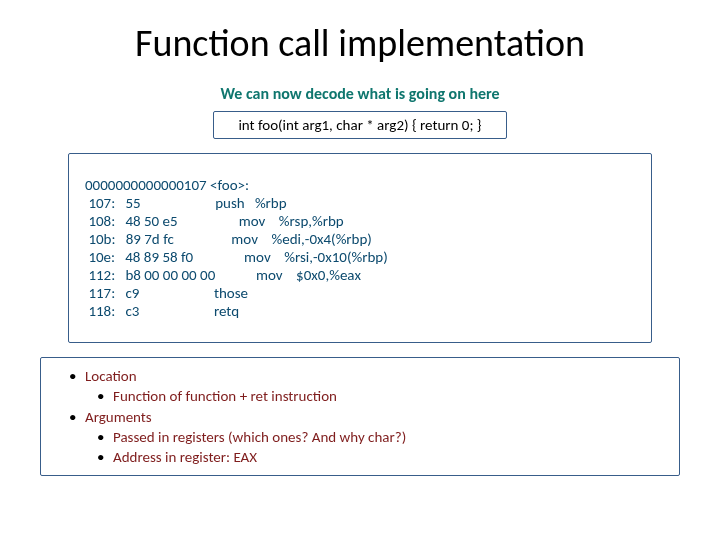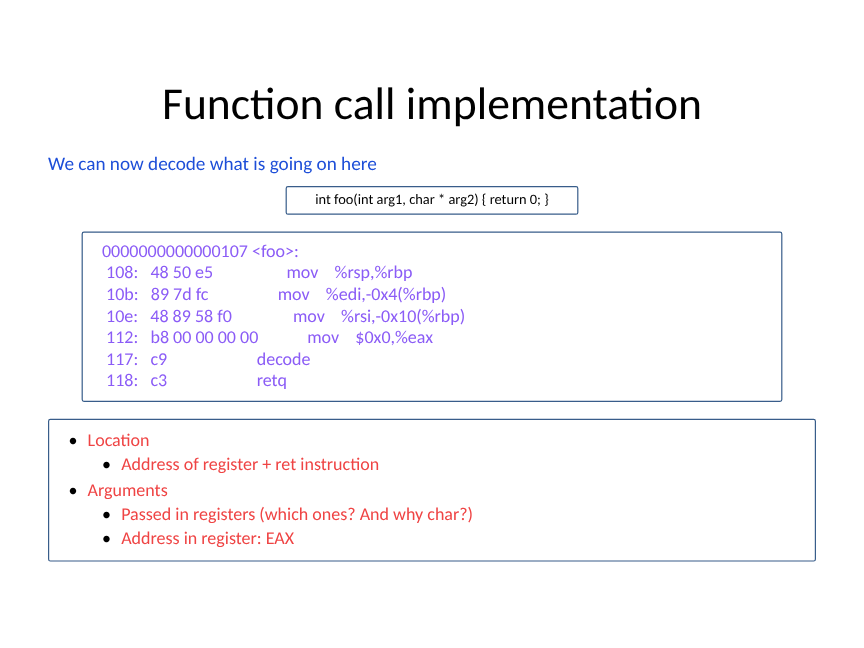--- a/index.html
+++ b/index.html
@@ -9,69 +9,68 @@
     }
     body {
       width: 720px;
       height: 540px;
       background: #fff;
       font-family: Calibri, Arial, sans-serif;
       overflow: hidden;
     }
     .slide {
       padding: 20px 40px;
-      margin-top: 44px;
     }
     .title {
       font-size: 38px;
       font-weight: 400;
       text-align: center;
       margin-bottom: 18px;
       color: #000;
     }
     .subtitle {
       font-size: 16px;
-      font-weight: normal;
-      color: #1d4ed8;
-      text-align: left;
+      font-weight: bold;
+      color: #0f766e;
+      text-align: center;
       margin-bottom: 8px;
     }
     .code-signature {
       border: 1.5px solid #385d8a;
       border-radius: 2px;
-      font-size: 12px;
+      font-size: 15px;
       padding: 4px 24px;
       display: inline-block;
       margin: 0 auto 14px auto;
       font-family: Calibri, Arial, sans-serif;
       color: #000;
     }
     .sig-wrap {
       text-align: center;
     }
     .asm-box {
       border: 1.5px solid #385d8a;
       border-radius: 2px;
       margin: 0 28px 14px 28px;
-      padding: 7px 16px;
+      padding: 22px 16px;
       font-size: 15px;
-      color: #8b5cf6;
+      color: #0c4a6e;
       font-family: Calibri, Arial, sans-serif;
     }
     .asm-line {
       white-space: pre;
       font-family: Calibri, Arial, sans-serif;
     }
     .notes-box {
       border: 1.5px solid #385d8a;
       border-radius: 2px;
       margin: 0 0 0 0;
-      padding: 8px 12px;
+      padding: 8px 24px;
       font-size: 15px;
-      color: #ef4444;
+      color: #7f1d1d;
     }
     .notes-box ul {
       list-style: none;
     }
     .notes-box li {
       position: relative;
       padding-left: 20px;
       line-height: 1.35;
     }
     .notes-box li.lvl0::before {
@@ -98,31 +97,32 @@
   <h1 class="title">Function call implementation</h1>
 
   <div class="subtitle">We can now decode what is going on here</div>
 
   <div class="sig-wrap">
     <div class="code-signature">int foo(int arg1, char * arg2) { return 0; }</div>
   </div>
 
   <div class="asm-box">
     <div class="asm-line">0000000000000107 &lt;foo&gt;:</div>
+    <div class="asm-line"> 107:   55                      push   %rbp</div>
     <div class="asm-line"> 108:   48 50 e5                  mov    %rsp,%rbp</div>
     <div class="asm-line"> 10b:   89 7d fc                 mov    %edi,-0x4(%rbp)</div>
     <div class="asm-line"> 10e:   48 89 58 f0               mov    %rsi,-0x10(%rbp)</div>
     <div class="asm-line"> 112:   b8 00 00 00 00            mov    $0x0,%eax</div>
-    <div class="asm-line"> 117:   c9                      decode</div>
+    <div class="asm-line"> 117:   c9                      those</div>
     <div class="asm-line"> 118:   c3                      retq</div>
   </div>
 
   <div class="notes-box">
     <ul>
       <li class="lvl0">Location</li>
-      <li class="lvl1">Address of register + ret instruction</li>
+      <li class="lvl1">Function of function + ret instruction</li>
       <li class="lvl0">Arguments</li>
       <li class="lvl1">Passed in registers (which ones? And why char?)</li>
       <li class="lvl1">Address in register: EAX</li>
     </ul>
   </div>
 
 </div>
 
 </body></html>

